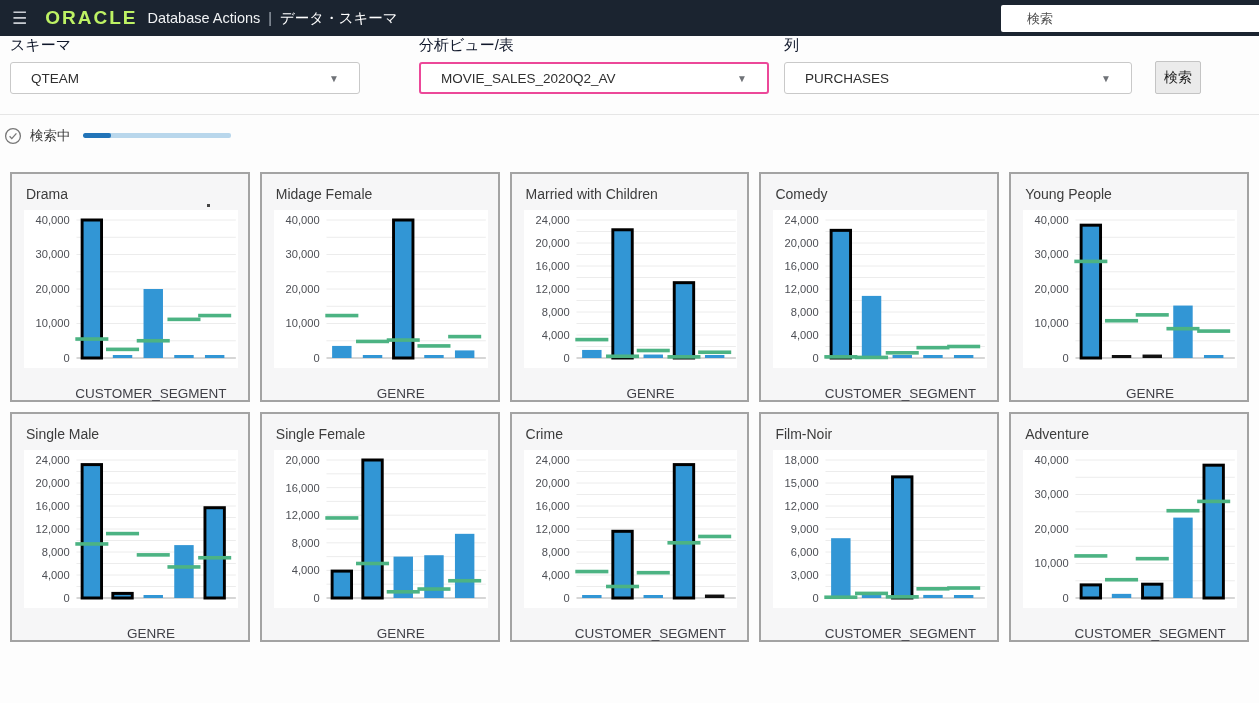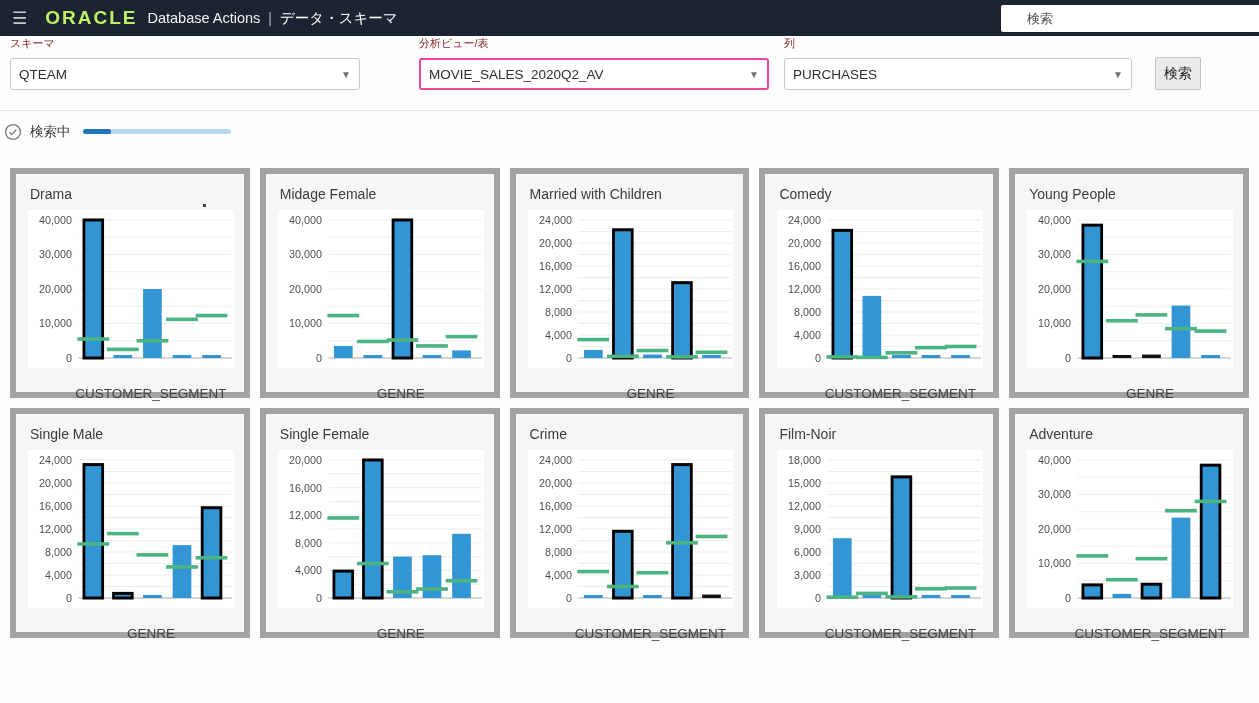--- a/index.html
+++ b/index.html
@@ -15,23 +15,23 @@
   .pagetitle { color:#fff; font-size:14.5px; }
   .topsearch { position:absolute; right:-8px; top:5px; width:266px; height:27px; background:#fff;
     border:none; border-radius:2px; padding-left:26px; font-size:13px; color:#333; outline:none; }
   .topsearch::placeholder { color:#4a4a4a; }
 
   
   .content { padding:0; }
   h1.heading { font-size:20px; font-weight:bold; color:#2a2a2a; margin:20px 0 14px 10px; }
   .filters { display:flex; align-items:flex-end; padding:0 10px; }
   .field { display:flex; flex-direction:column; }
-  .field-label { font-size:11px; color:#7f1d1d; margin-bottom:7px; }
+  .field-label { font-size:15px; color:#0f172a; margin-bottom:7px; }
   .select { height:32px; background:#fff; border:1px solid #c9c9c9; border-radius:3px;
-    display:flex; align-items:center; justify-content:space-between; padding:0 8px;
+    display:flex; align-items:center; justify-content:space-between; padding:0 20px;
     font-size:13.5px; color:#2f2f2f; cursor:pointer; }
   .select.focused { border:2px solid #ec4899; }
   .chev { color:#6f7277; font-size:10px; margin-left:8px; }
   .w-schema { width:350px; margin-right:15px; }
   .w-av { width:350px; margin-right:15px;margin-left:44px; }
   .w-col { width:348px; }
   .search-btn { margin-left:23px; width:46px; height:33px; background:#ebebeb; border:1px solid #c4c4c4;
     border-radius:2px; font-size:14px; color:#222; cursor:pointer; font-family:inherit; }
 
   
@@ -41,21 +41,21 @@
   .status-text { font-size:13.5px; color:#3a3a3a; margin:0 12px 0 8px; }
   .progress { width:148px; height:5px; background:#b9d7ec; border-radius:2px; overflow:hidden; }
   .progress-fill { height:100%; background:#2274b8; border-radius:2px; }
   .center-link { position:absolute; left:50%; top:50%; transform:translate(-6%,-50%);
     display:flex; align-items:center; }
   .auto-refresh { color:#2b45d2; font-size:15px; text-decoration:none; cursor:pointer; }
   .refresh-icon { margin-left:16px; cursor:pointer; display:inline-flex; }
 
   
   .grid { display:grid; grid-template-columns:repeat(5,1fr); gap:10px; padding:0 10px; margin-top:16px; }
-  .card { background:#f6f6f7; border:6px solid #a3a3a3; height:230px; padding:10px 10px 8px 12px; position:relative; cursor:pointer; }
+  .card { background:#f6f6f7; border:2px solid #a3a3a3; height:230px; padding:10px 10px 8px 12px; position:relative; cursor:pointer; }
   .card-title { font-size:14px; color:#3c3c3c; margin:2px 0 8px 2px; }
   .card-dot { position:absolute; top:30px; right:38px; width:3px; height:3px; background:#444; }
   .chart-box { background:#fff; height:158px; }
   .chart-box svg { display:block; }
   .xlabel { font-size:13.5px; color:#3f3f46; text-align:center; margin-top:18px; padding-left:40px; }
 </style>
 </head>
 <body>
 
 <header class="topbar">

